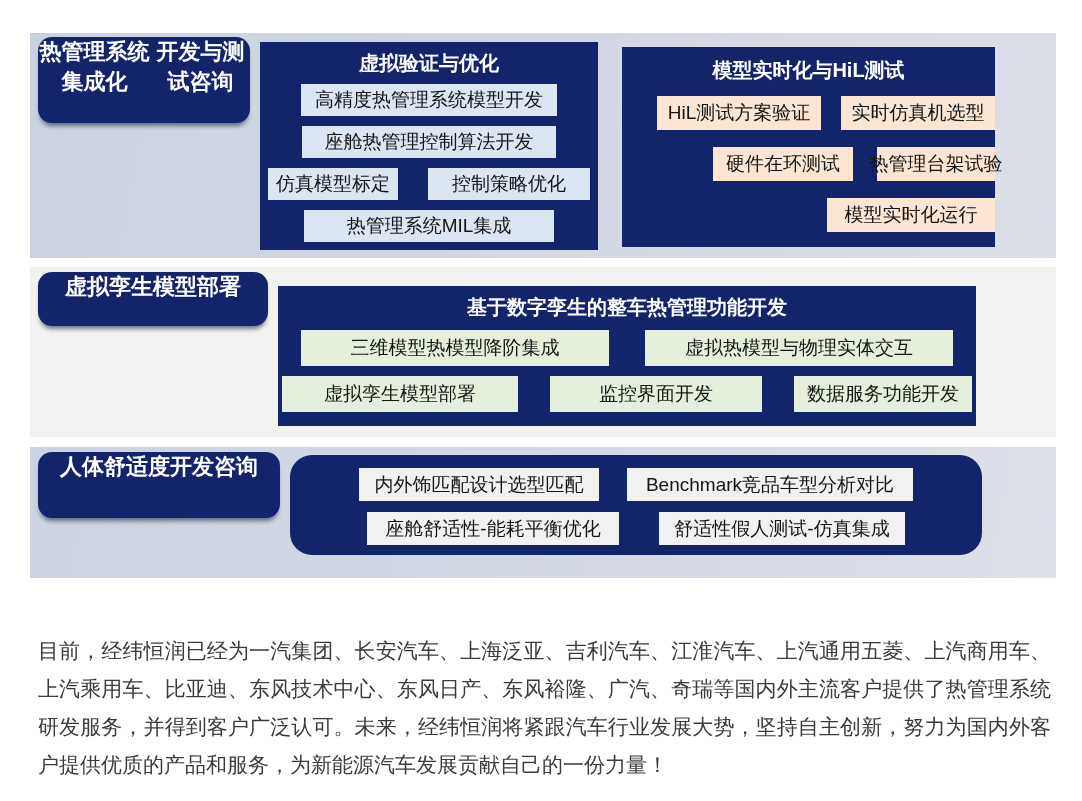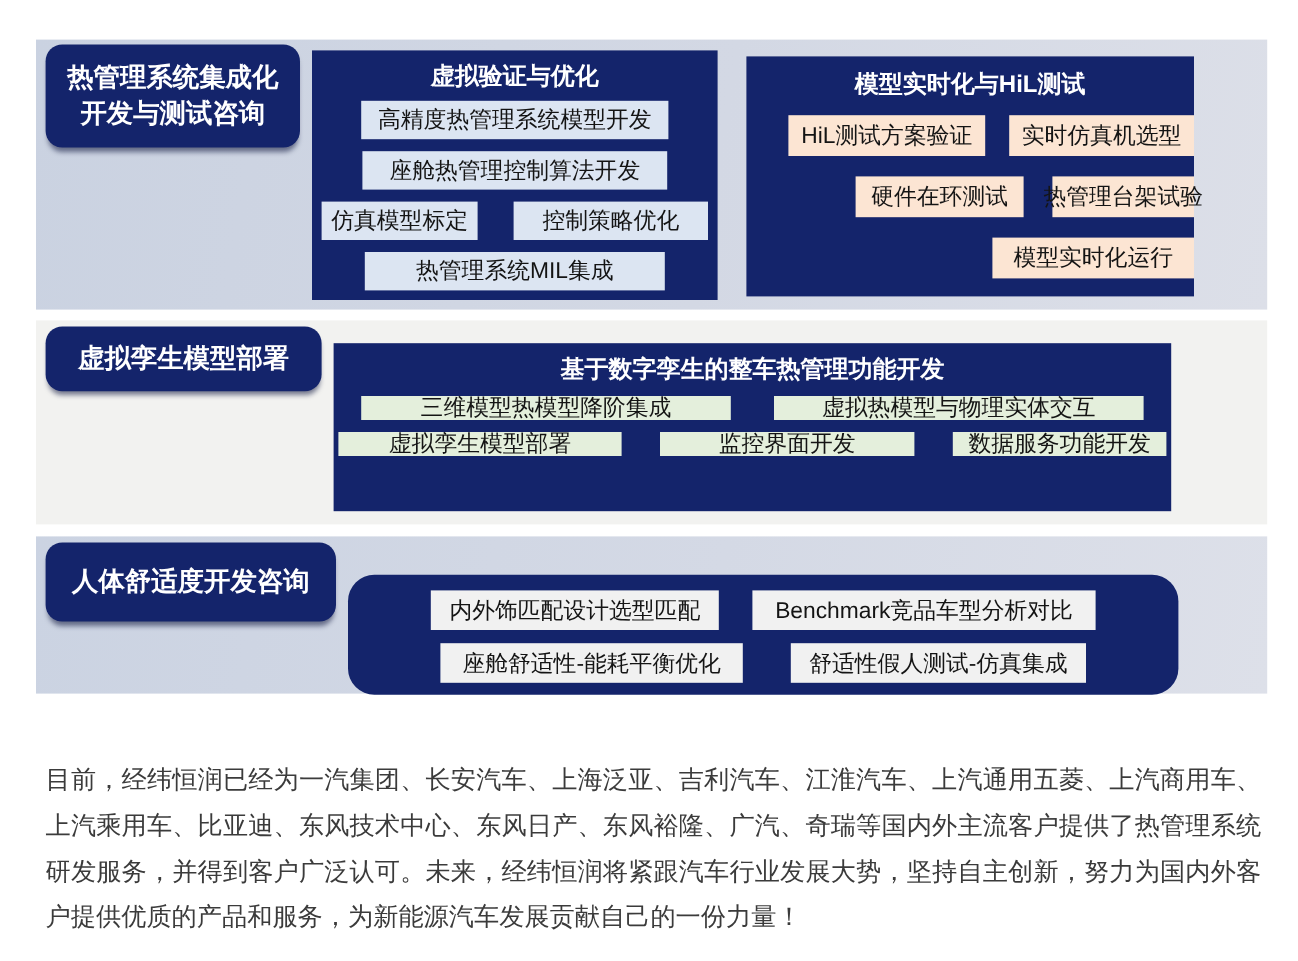--- a/index.html
+++ b/index.html
@@ -9,57 +9,57 @@
 
   
   .band { position:absolute; left:30px; width:1026px; }
   .band-blue1 { top:33px;  height:225px; background:linear-gradient(100deg,#cad2e1 0%,#d3d8e4 55%,#dcdfe8 100%); }
   .band-gray  { top:267px; height:170px; background:#f2f2f0; }
   .band-blue2 { top:447px; height:131px; background:linear-gradient(100deg,#cbd3e2 0%,#d4d9e5 55%,#dde0e9 100%); }
 
   
   .label {
     position:absolute; background:#14246b; color:#ffffff; font-weight:700;
-    border-radius:14px; display:flex; flex-direction:column; justify-content:center;
+    border-radius:14px; display:flex; flex-direction:row; justify-content:center;
     text-align:center; font-size:22px; line-height:1.35;
     box-shadow:0 5px 4px -2px rgba(12,20,60,.55);
   }
   .label-1 { left:8px;  top:4px; width:212px; height:86px; }
   .label-2 { left:8px;  top:5px; width:230px; height:54px; }
   .label-3 { left:8px;  top:5px; width:242px; height:66px; }
 
   
   .navybox { position:absolute; background:#14246b; }
   .gtitle { color:#ffffff; font-weight:700; font-size:20px; text-align:center; }
   .rows { display:flex; flex-direction:column; align-items:center; }
   .row  { display:flex; justify-content:center; align-items:center; }
 
   .chip {
     display:flex; align-items:center; justify-content:center;
     font-size:19px; color:#141414; white-space:nowrap;
   }
   .chip-blue  { background:#dce5f2; height:32px; }
   .chip-peach { background:#fce5d3; height:34px; }
-  .chip-green { background:#e4efdc; height:20px; }
+  .chip-green { background:#e4efdc; height:36px; }
   .chip-white { background:#f1f1f1; height:33px; }
 
   
   .box-a { left:230px; top:9px; width:338px; height:208px; padding-top:8px; }
   .box-a .gtitle { margin-bottom:7px; }
   .box-a .rows { gap:10px; }
   
   .box-b { left:592px; top:14px; width:373px; height:200px; padding-top:10px; }
   .box-b .gtitle { margin-bottom:12px; }
   .box-b .rows { gap:17px;align-items:flex-end; }
   
   .box-c { left:248px; top:19px; width:698px; height:140px; padding-top:8px; }
   .box-c .gtitle { margin-bottom:9px; }
   .box-c .rows { gap:10px; }
   
-  .box-d { left:260px; top:8px; width:692px; height:100px; border-radius:22px; padding-top:13px;margin-top:24px; }
+  .box-d { left:260px; top:8px; width:692px; height:100px; border-radius:22px; padding-top:13px; }
   .box-d .rows { gap:11px; }
 
   
   .para {
     position:absolute; left:38px; top:632px; width:1013px;
     font-size:21px; line-height:38px; color:#3b3b3b; text-align:justify;
   }
 </style>
 </head>
 <body>

